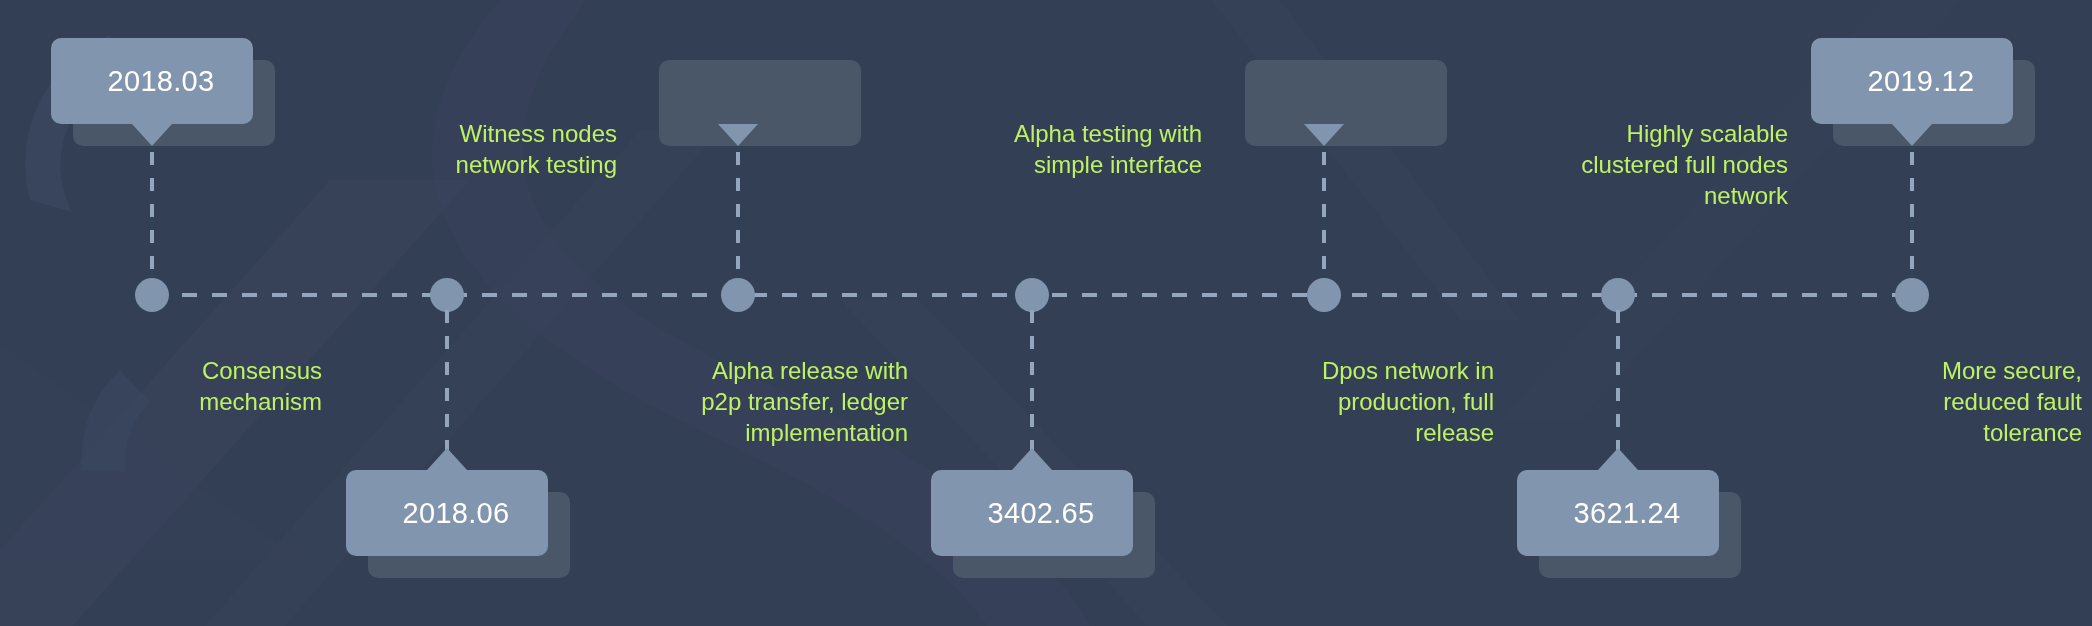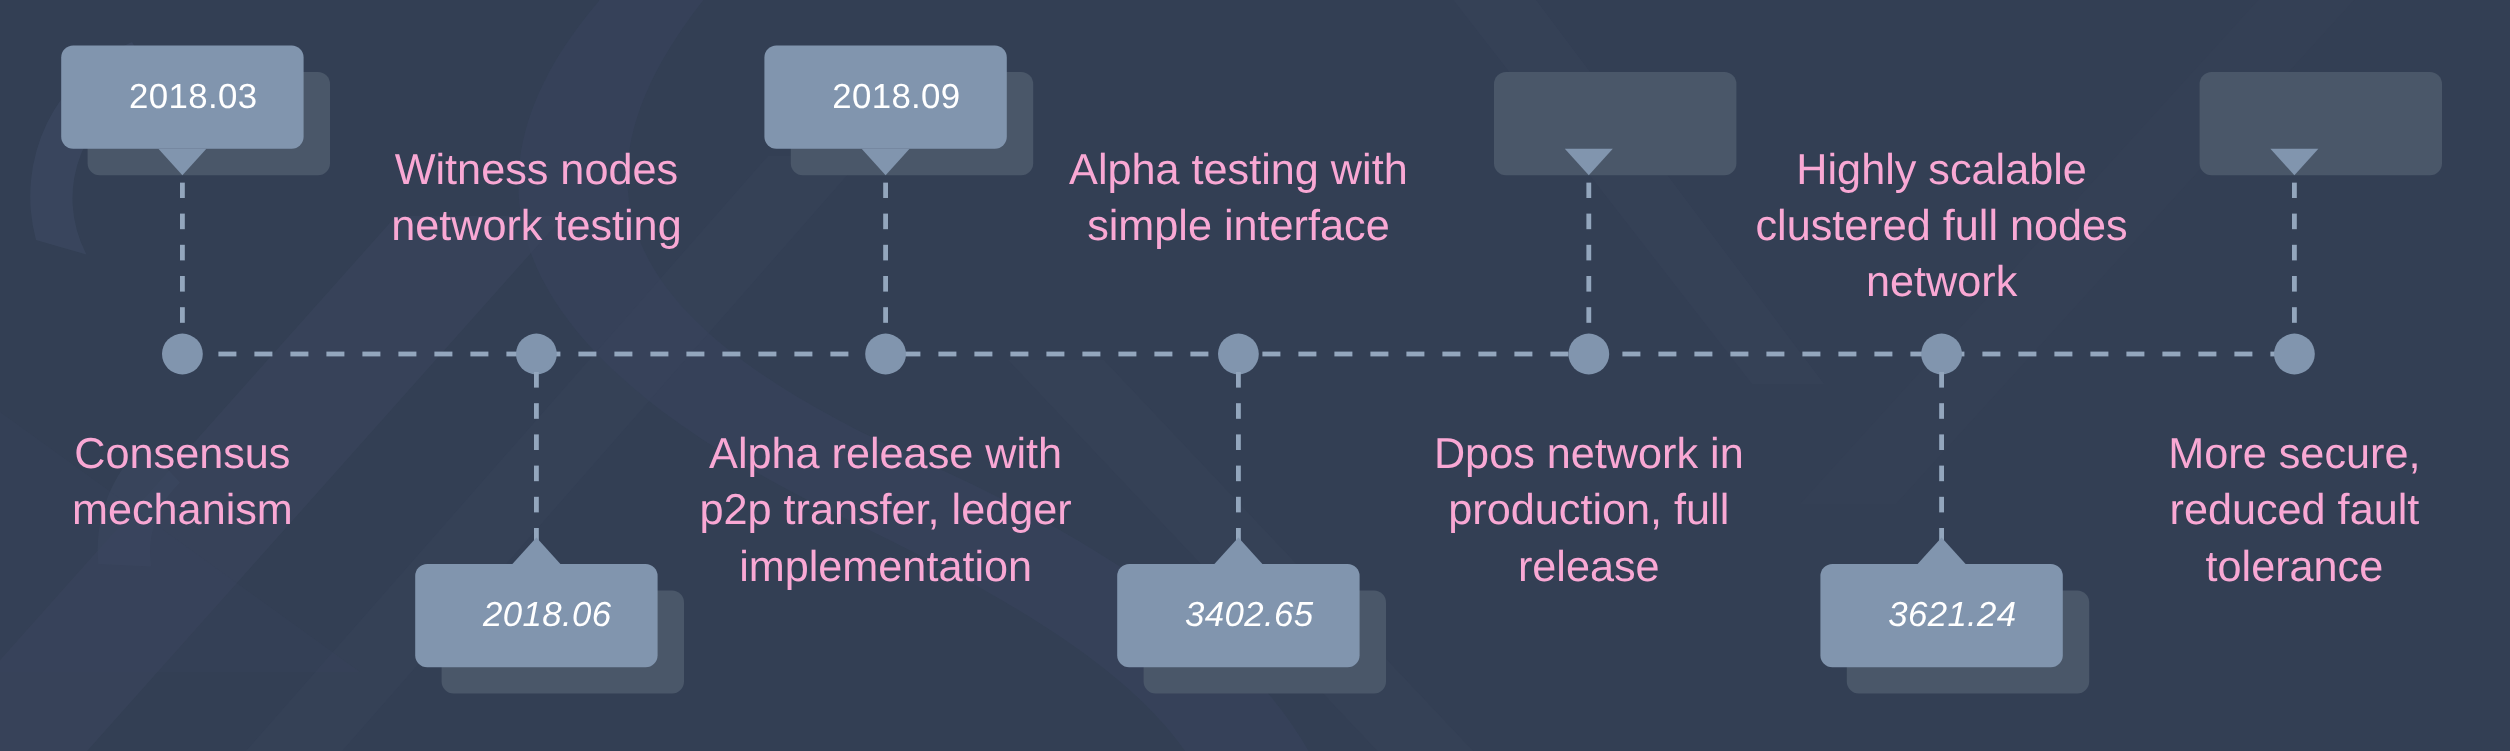--- a/index.html
+++ b/index.html
@@ -45,21 +45,21 @@
     background-image:linear-gradient(to bottom,#93a6bd 0 13px,transparent 13px 26px);
     background-size:4px 26px;
     background-repeat:repeat-y;
   }
   .stem.up{top:152px;height:128px;}
   .stem.down{top:310px;height:160px;}
 
   
   .chip-wrap{position:absolute;left:-101px;width:202px;height:100px;}
   .chip-wrap.top{top:38px;}
-  .chip-wrap.bottom{top:470px;font-style:italic;}
+  .chip-wrap.bottom{top:470px;}
 
   .chip-shadow{
     position:absolute;
     left:22px;top:22px;
     width:202px;height:86px;
     background:#4a5769;
     border-radius:10px;
   }
   .chip{
     position:absolute;
@@ -89,23 +89,23 @@
     border-left:20px solid transparent;
     border-right:20px solid transparent;
     border-bottom:22px solid #8195ae;
   }
 
   
   .desc{
     position:absolute;
     left:-170px;
     width:340px;
-    text-align:center;
-    color:#f9a8d4;
-    font-size:36px;
+    text-align:right;
+    color:#bef264;
+    font-size:24px;
     line-height:1.30;
     white-space:pre-line;
   }
   .desc.below{top:355px;}
   .desc.above{top:118px;}
 </style>
 </head>
 <body>
 
 <div id="stage">
@@ -163,23 +163,20 @@
           <div class="chip-tail"></div>
         </div>
         <div class="desc above" style="top: 118px;">Witness nodes
 network testing</div>
       </div>
       <div class="milestone" style="left: 738px;">
         <div class="dot"></div>
         <div class="stem up"></div>
         <div class="chip-wrap top">
           <div class="chip-shadow"></div>
-          <div class="chip">
-            <span class="chip-label">2018.09</span>
-          </div>
           <div class="chip-tail"></div>
         </div>
         <div class="desc below">Alpha release with
 p2p transfer, ledger
 implementation</div>
       </div>
       <div class="milestone" style="left: 1032px;">
         <div class="dot"></div>
         <div class="stem down"></div>
         <div class="chip-wrap bottom">
@@ -215,20 +212,23 @@
         </div>
         <div class="desc above" style="top: 118px;">Highly scalable
 clustered full nodes
 network</div>
       </div>
       <div class="milestone" style="left: 1912px;">
         <div class="dot"></div>
         <div class="stem up"></div>
         <div class="chip-wrap top">
           <div class="chip-shadow"></div>
+          <div class="chip">
+            <span class="chip-label">2019.12</span>
+          </div>
           <div class="chip-tail"></div>
         </div>
         <div class="desc below">More secure,
 reduced fault
 tolerance</div>
       </div>
     </div>
 
 </div>
 

